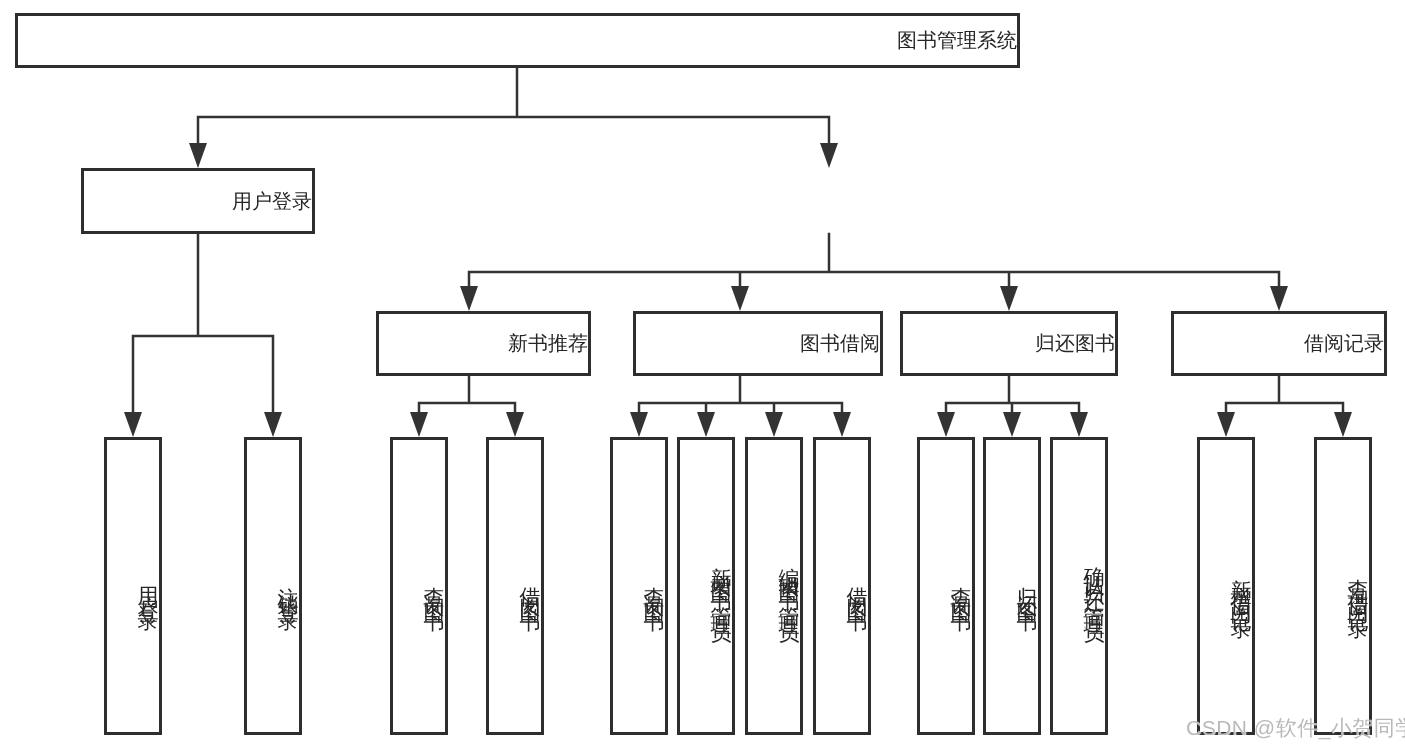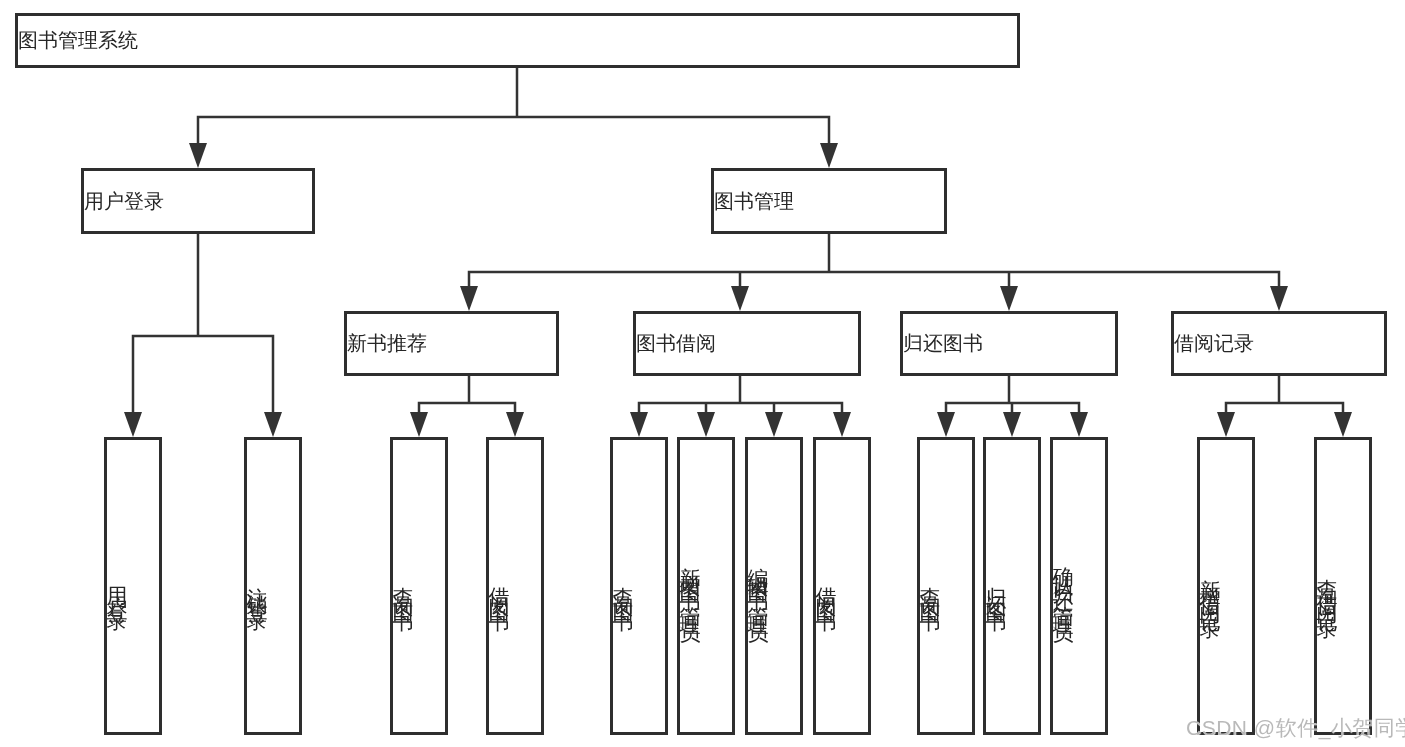--- a/index.html
+++ b/index.html
@@ -11,21 +11,21 @@
     background: #ffffff;
     overflow: hidden;
   }
   .box {
     position: absolute;
     box-sizing: border-box;
     border: 3px solid #2e2e2e;
     background: #ffffff;
     display: flex;
     align-items: center;
-    justify-content: flex-start;
+    justify-content: flex-end;
   }
   .box .lbl {
     color: #262626;
     font-size: 20px;
     white-space: nowrap;
   }
   .leaf .lbl {
     writing-mode: vertical-rl;
     text-orientation: mixed;
     font-size: 21px;
@@ -98,28 +98,25 @@
     <polygon points="1334,412 1352,412 1343,437"></polygon>
   </svg>
 
   <div class="box" style="left:15px; top:13px; width:1005px; height:55px;">
     <span class="lbl">图书管理系统</span>
   </div>
 
   <div class="box" style="left:81px; top:168px; width:234px; height:66px;">
     <span class="lbl">用户登录</span>
   </div>
-  <div class="box" style="left:711px; top:168px; width:236px; height:66px;">
-    <span class="lbl">图书管理</span>
-  </div>
 
-  <div class="box" style="left:344px; top:311px; width:215px; height:65px;">
+  <div class="box" style="left:376px; top:311px; width:215px; height:65px;">
     <span class="lbl">新书推荐</span>
   </div>
-  <div class="box" style="left:633px; top:311px; width:228px; height:65px;">
+  <div class="box" style="left:633px; top:311px; width:250px; height:65px;">
     <span class="lbl">图书借阅</span>
   </div>
   <div class="box" style="left:900px; top:311px; width:218px; height:65px;">
     <span class="lbl">归还图书</span>
   </div>
   <div class="box" style="left:1171px; top:311px; width:216px; height:65px;">
     <span class="lbl">借阅记录</span>
   </div>
 
   <div class="box leaf" style="left:104px; top:437px; width:58px; height:298px;">

